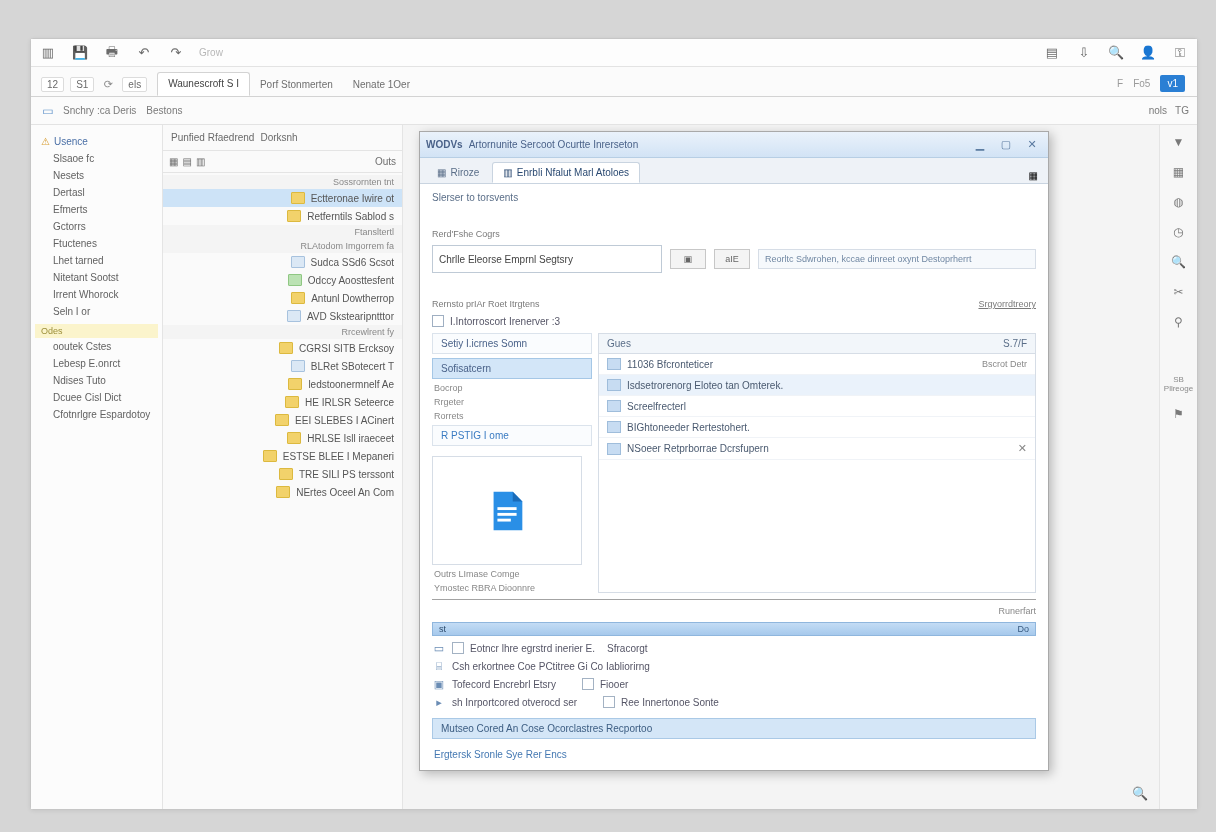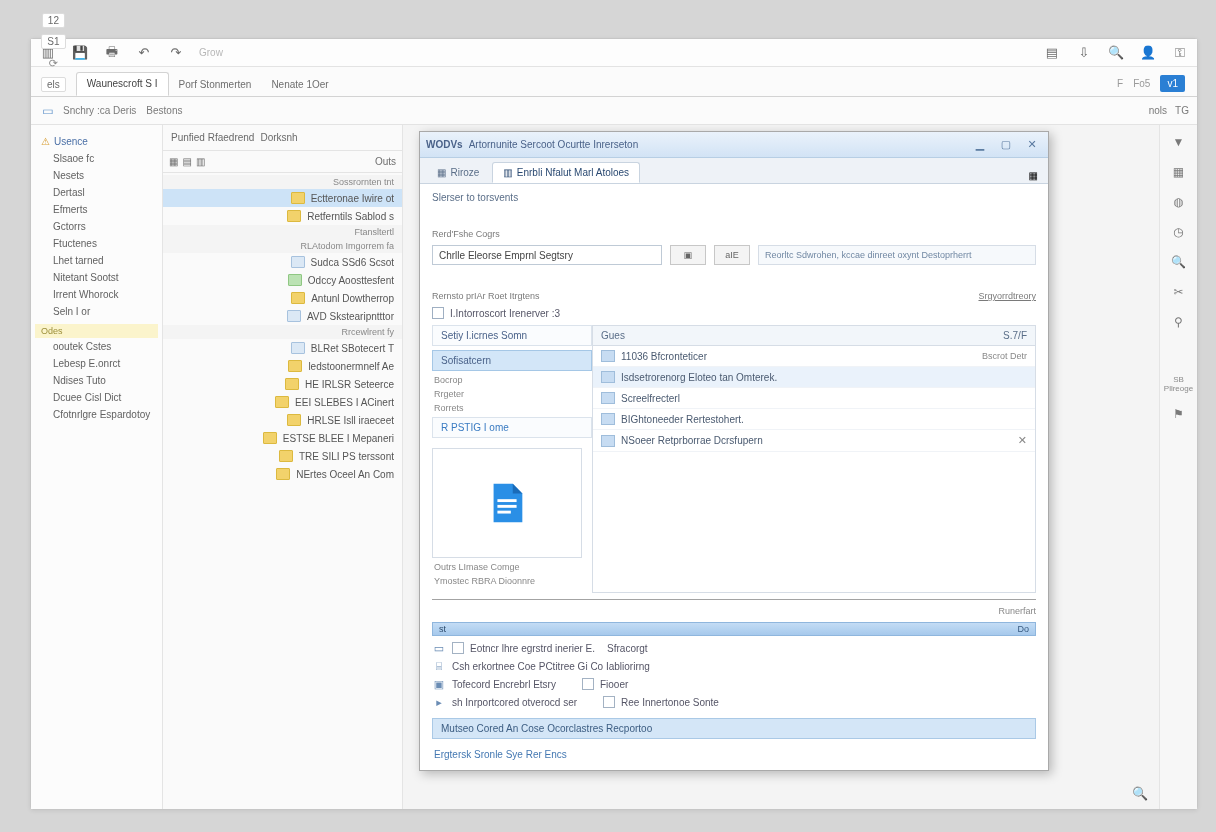--- a/index.html
+++ b/index.html
@@ -9,21 +9,21 @@
   .app-frame { position: absolute; left: 30px; top: 38px; right: 18px; bottom: 22px; background: #fff; border: 1px solid #c6c6c6; border-radius: 3px; box-shadow: 0 1px 4px rgba(0,0,0,0.08); display: flex; flex-direction: column; }
 
   
   .top-toolbar { height: 28px; display: flex; align-items: center; padding: 0 8px; gap: 14px; border-bottom: 1px solid #e3e3e3; background: #fdfdfd; }
   .top-toolbar .tb-ico { width: 18px; height: 16px; display: flex; align-items: center; justify-content: center; color: #6b6b6b; font-size: 13px; }
   .top-toolbar .tb-lbl { font-size: 10px; color: #b7b7b7; }
   .top-toolbar .spacer { flex: 1; }
 
   
   .tabbar { height: 30px; display: flex; align-items: flex-end; padding: 0 6px; gap: 0; background: #fbfbfb; border-bottom: 1px solid #d3d3d3; }
-  .tabbar .quick { display: flex; align-items: center; gap: 6px; padding: 0 10px 4px 4px; flex-direction: column; }
+  .tabbar .quick { display: flex; align-items: center; gap: 6px; padding: 0 10px 4px 4px; }
   .tabbar .quick span { font-size: 10px; color: #6a6a6a; border: 1px solid #dcdcdc; padding: 1px 5px; border-radius: 2px; background: #fff; }
   .tabbar .quick .qico { width: 16px; height: 16px; display: inline-flex; align-items: center; justify-content: center; color: #888; font-size: 11px; border: none; background: transparent; }
   .tab { font-size: 10px; color: #6f6f6f; padding: 5px 10px 6px; border-top: 1px solid transparent; }
   .tab.active { background: #fff; border: 1px solid #d3d3d3; border-bottom: 1px solid #fff; border-radius: 3px 3px 0 0; color: #444; }
   .tabbar .right-tools { margin-left: auto; display: flex; gap: 10px; padding: 0 6px 4px 0; align-items: center; }
   .tabbar .right-tools span { font-size: 10px; color: #9a9a9a; }
   .tabbar .right-tools .accent { background: #2a7fd4; color: #fff; padding: 3px 7px; border-radius: 2px; font-size: 10px; }
 
   
   .ribbon { height: 28px; display: flex; align-items: center; padding: 0 8px; gap: 10px; border-bottom: 1px solid #e3e3e3; background: #fbfbfb; font-size: 10px; color: #7a7a7a; }
@@ -69,28 +69,28 @@
   .dlg-titlebar .ttl { flex: 1; white-space: nowrap; overflow: hidden; }
   .dlg-titlebar .wctl { width: 20px; height: 16px; display: inline-flex; align-items: center; justify-content: center; color: #5a7aa0; font-size: 11px; }
 
   .dlg-tabs { height: 26px; display: flex; align-items: flex-end; padding: 0 6px; gap: 2px; background: #eef2f7; border-bottom: 1px solid #c9d4e0; font-size: 10px; }
   .dlg-tab { padding: 4px 10px; color: #5a6e88; border: 1px solid transparent; cursor: pointer; display: flex; align-items: center; gap: 4px; }
   .dlg-tab.active { background: #fff; border: 1px solid #c9d4e0; border-bottom-color: #fff; border-radius: 3px 3px 0 0; color: #2b4a72; }
 
   .dlg-body { flex: 1; background: #fff; padding: 8px 12px 6px; display: flex; flex-direction: column; gap: 6px; overflow: hidden; font-size: 10px; color: #555; }
   .dlg-section-lbl { font-size: 10px; color: #5a6e88; }
   .dlg-field-row { display: flex; align-items: center; gap: 8px; }
-  .dlg-input { flex: none; width: 230px; height: 20px; border: 1px solid #bfcad6; background: #fff; padding: 0 6px; font-size: 10px; color: #444; }
+  .dlg-input { flex: none; width: 230px; height: 28px; border: 1px solid #bfcad6; background: #fff; padding: 0 6px; font-size: 10px; color: #444; }
   .dlg-mini { width: 36px; height: 20px; border: 1px solid #c7c7c7; background: #f4f4f4; font-size: 9px; color: #666; display: inline-flex; align-items: center; justify-content: center; cursor: pointer; }
   .dlg-side-note { flex: 1; border: 1px solid #d6dde6; background: #f6f9fc; padding: 3px 6px; font-size: 9px; color: #7188a3; height: 20px; display: flex; align-items: center; white-space: nowrap; overflow: hidden; }
   .dlg-subhead { font-size: 9px; color: #7a7a7a; margin-top: 20px; }
   .dlg-chk { display: flex; align-items: center; gap: 6px; font-size: 10px; color: #556; }
   .dlg-chk .box { width: 12px; height: 12px; border: 1px solid #9fafc2; background: #fff; }
 
-  .dlg-split { display: flex; gap: 0; flex: 1; min-height: 0; }
+  .dlg-split { display: flex; gap: 6px; flex: 1; min-height: 0; }
   .dlg-left { width: 160px; display: flex; flex-direction: column; gap: 4px; }
   .dlg-cat-item { padding: 4px 8px; border: 1px solid #dbe3ec; font-size: 10px; color: #4a6289; cursor: pointer; background: #fafcfe; }
   .dlg-cat-item.sel { background: #d3e6f8; border-color: #a5c7e6; }
   .dlg-small { font-size: 9px; color: #888; padding-left: 2px; }
   .dlg-preview { width: 150px; height: 110px; border: 1px solid #d6dde6; background: #fff; margin-top: 6px; display: flex; align-items: center; justify-content: center; }
   .dlg-preview svg { width: 46px; height: 46px; }
 
   .dlg-right { flex: 1; display: flex; flex-direction: column; border: 1px solid #d6dde6; }
   .dlg-rhead { height: 20px; display: flex; align-items: center; justify-content: space-between; padding: 0 8px; font-size: 10px; color: #5a6e88; background: #f2f6fa; border-bottom: 1px solid #d6dde6; }
   .dlg-rlist { flex: 1; overflow: hidden; }
@@ -227,20 +227,24 @@
         <div class="lrow">
             <span class="fico"></span>
             <span>Antunl Dowtherrop</span>
           </div>
         <div class="lrow">
             <span class="fico doc"></span>
             <span>AVD Skstearipntttor</span>
           </div>
         <div class="lrow sec">
             <span>Rrcewlrent fy</span>
+          </div>
+        <div class="lrow">
+            <span class="fico"></span>
+            <span>CGRSI SITB Ercksoy</span>
           </div>
         <div class="lrow">
             <span class="fico doc"></span>
             <span>BLRet SBotecert T</span>
           </div>
         <div class="lrow">
             <span class="fico"></span>
             <span>ledstoonermnelf Ae</span>
           </div>
         <div class="lrow">

